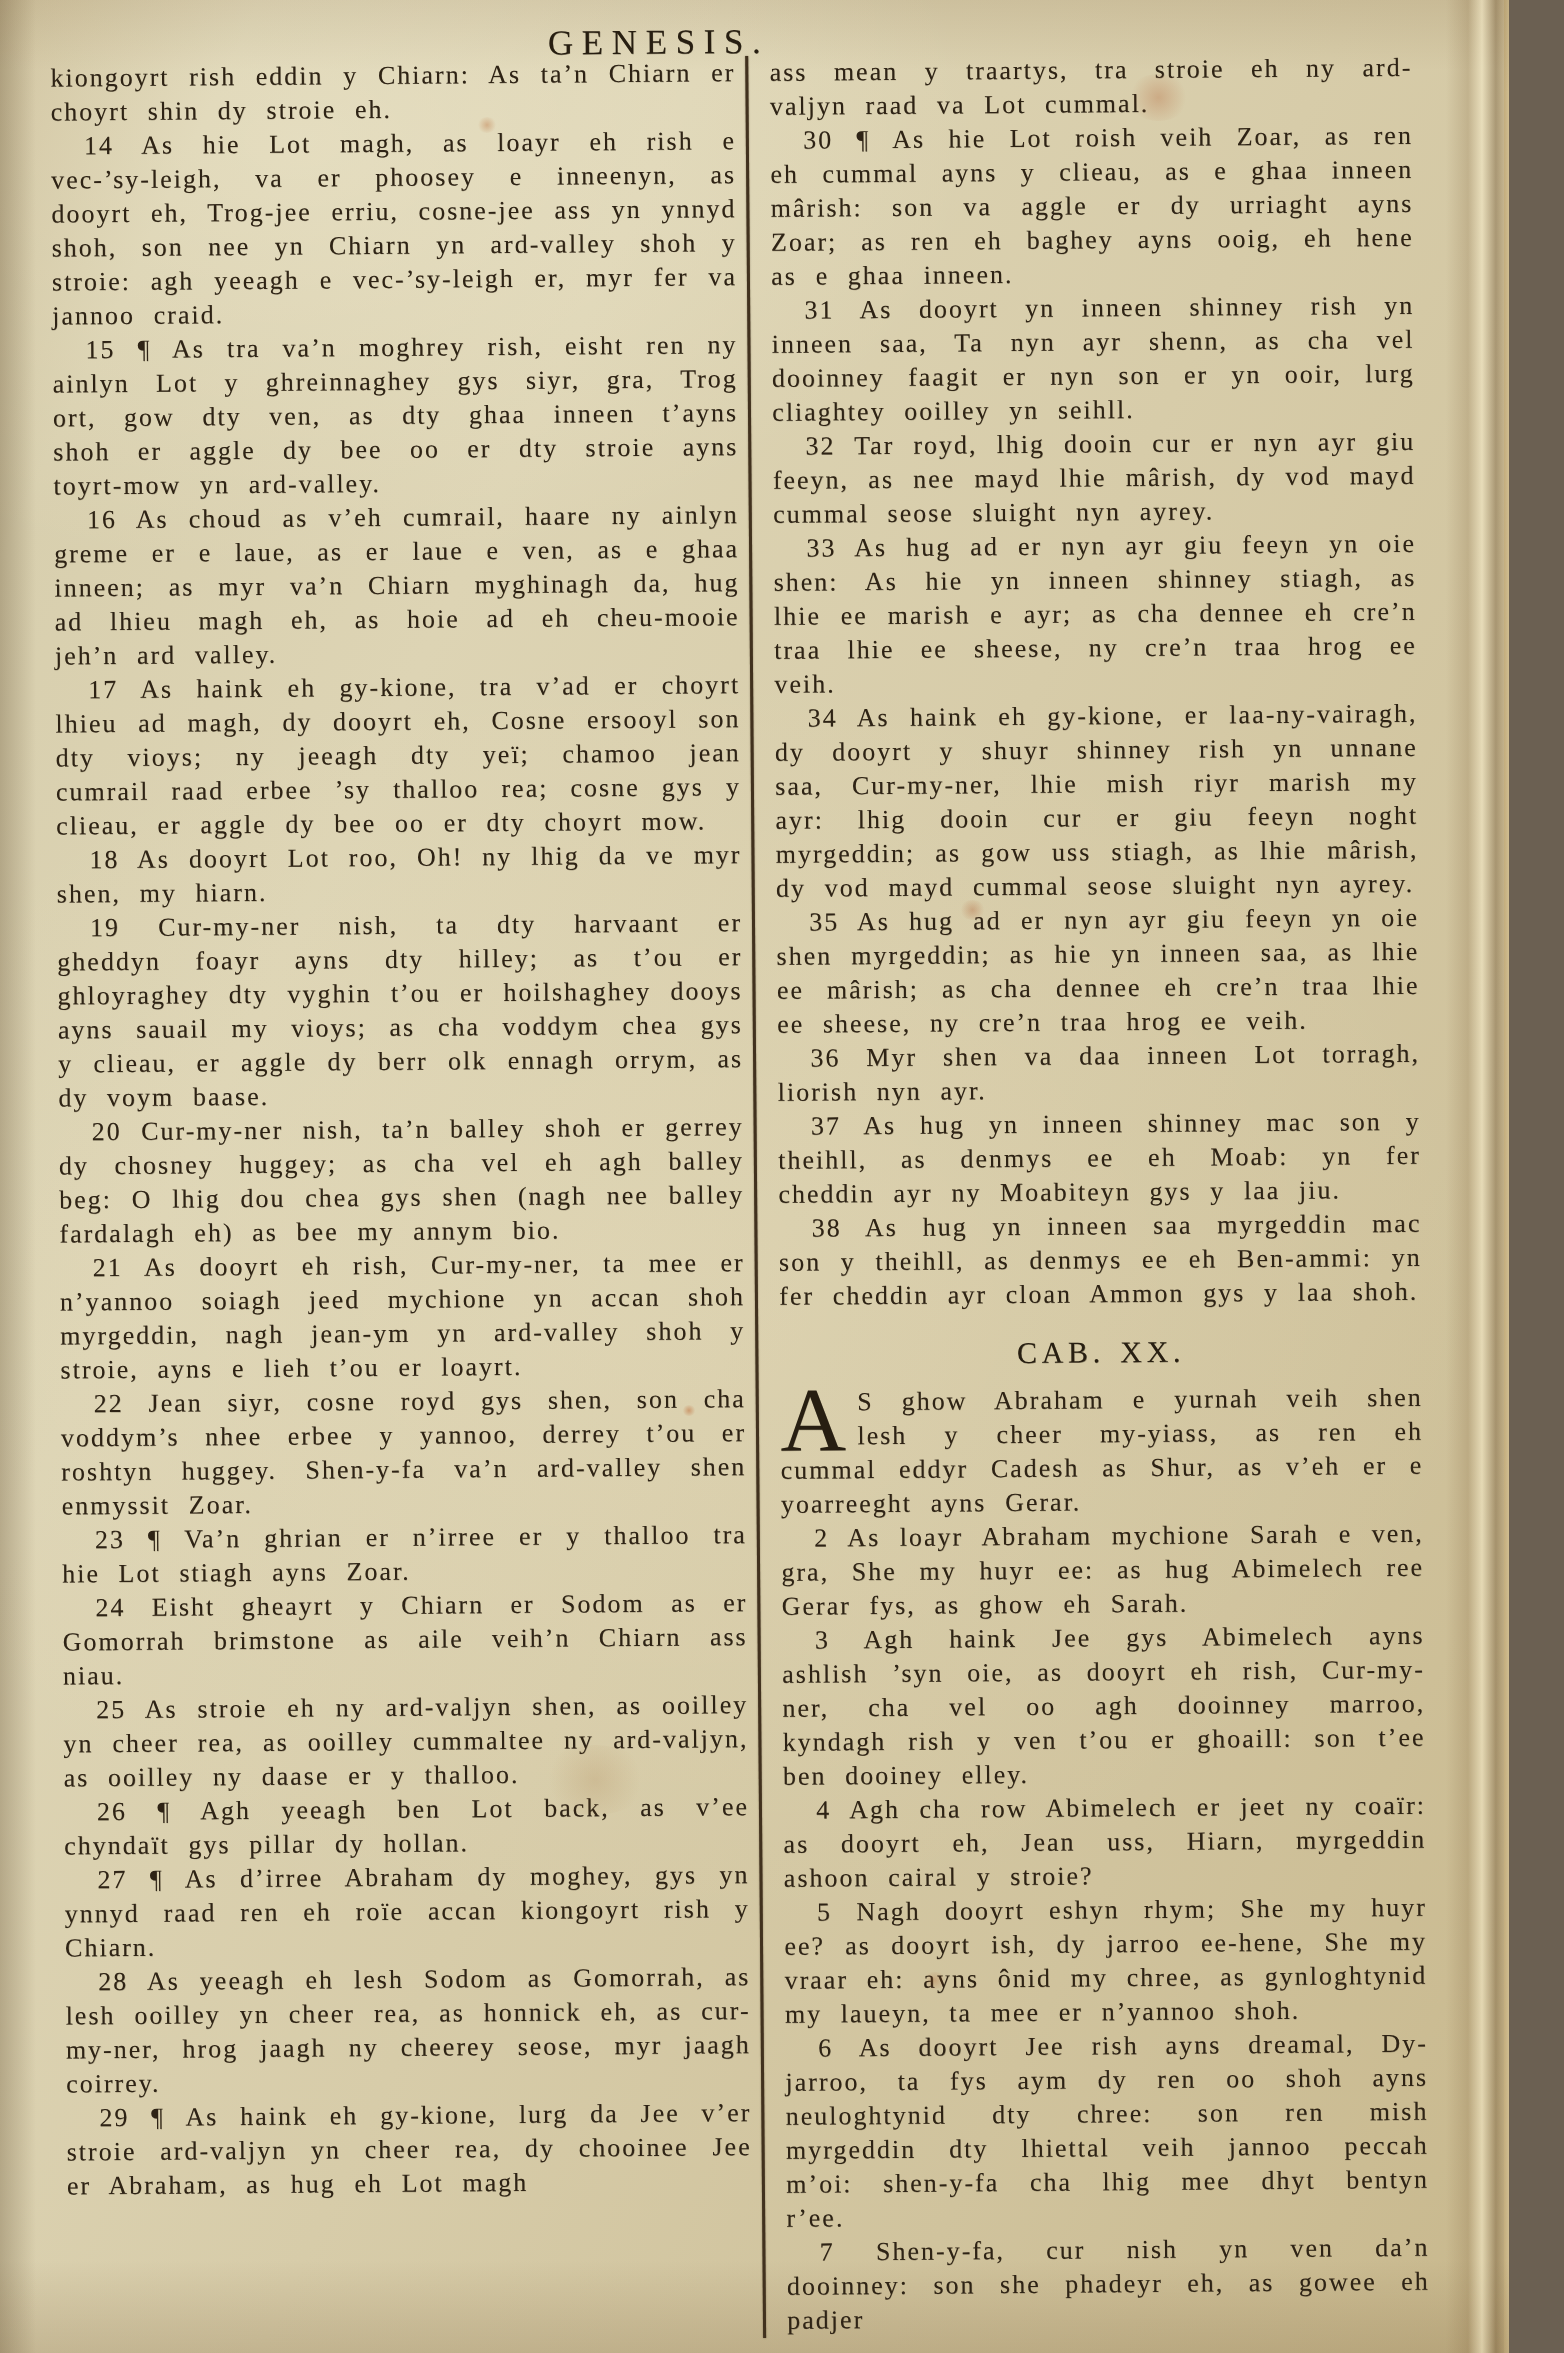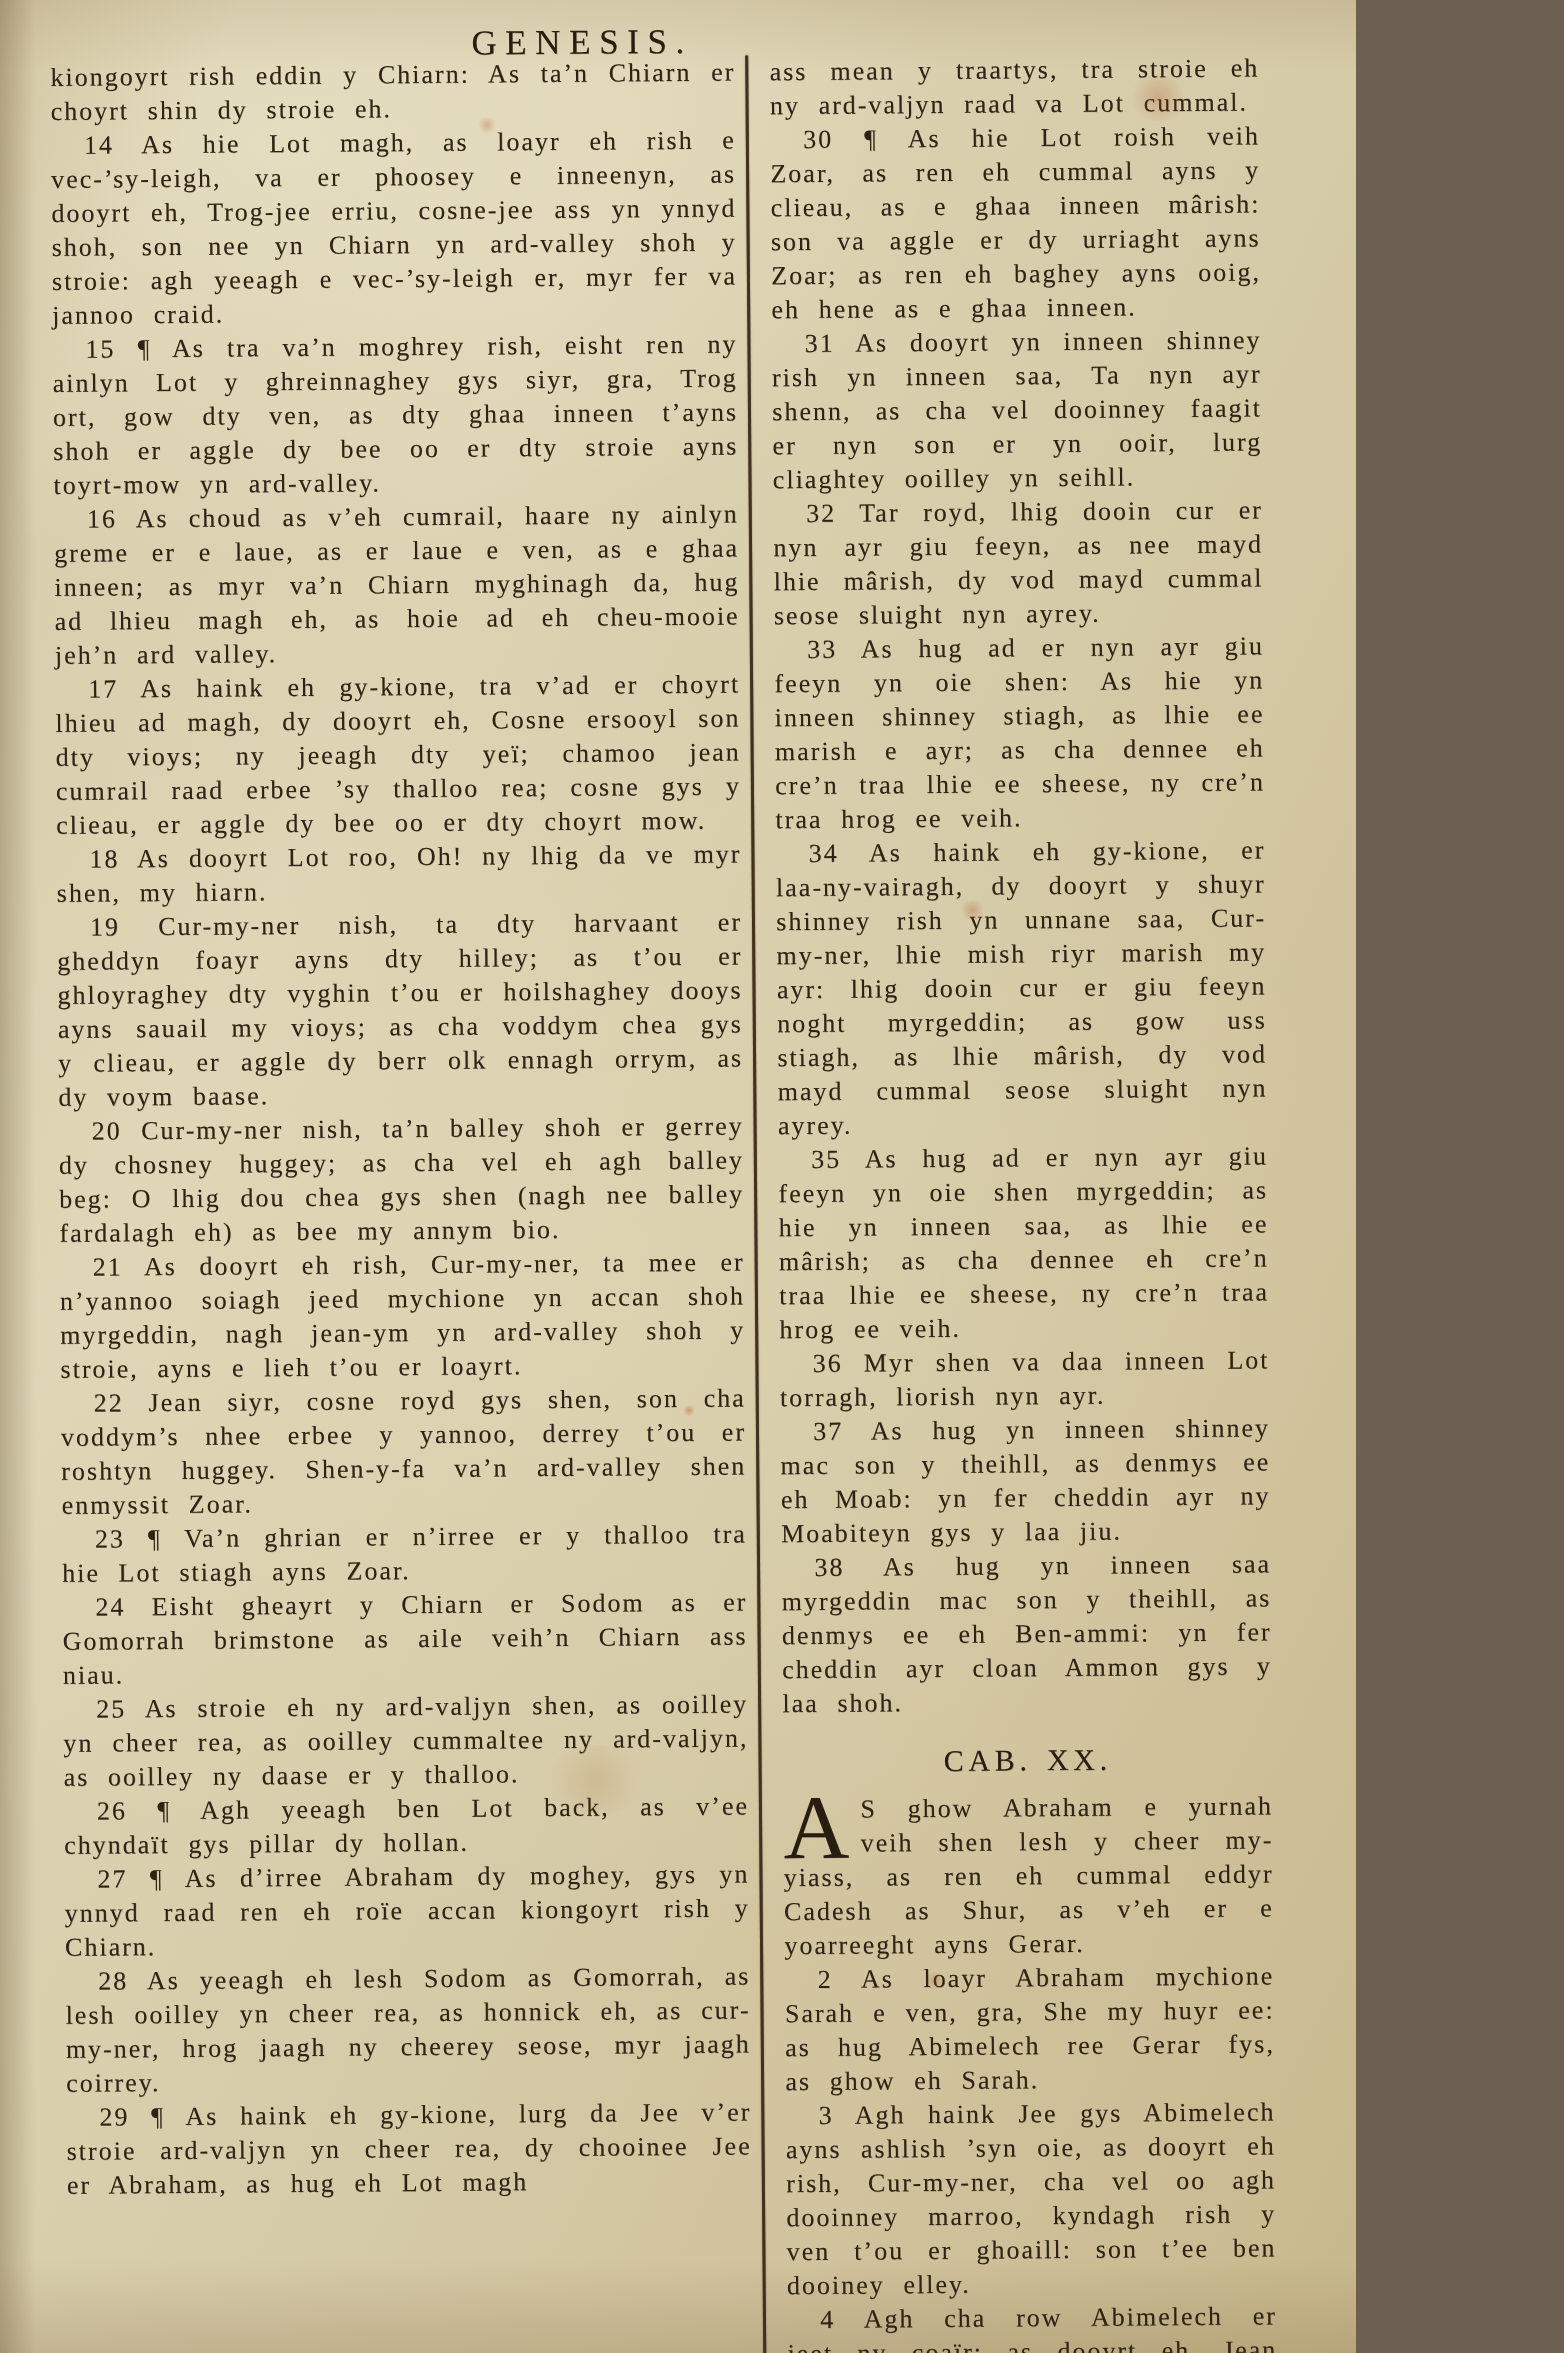--- a/index.html
+++ b/index.html
@@ -1,18 +1,18 @@
 <!DOCTYPE html>
 <html style="font-size:12.5px"><head>
 <meta charset="utf-8">
 <style>
   html,body{margin:0;padding:0;background:#6b6052;}
   .page{
     position:relative;
-    width:1356px;height:2354px;
+    width:1509px;height:2354px;
     overflow:hidden;
     font-family:"Liberation Serif","DejaVu Serif",serif;
     background:
       radial-gradient(1095px 704px at 20% 6%, rgba(255,250,228,.30), transparent 62%),
       radial-gradient(1252px 939px at 42% 55%, rgba(255,248,222,.14), transparent 70%),
       linear-gradient(180deg, rgba(130,100,58,.16) 0%, rgba(130,100,58,0) 3%, rgba(130,100,58,0) 96%, rgba(120,92,52,.22) 100%),
       linear-gradient(115deg,#c9bb95 0%,#d8cfae 10%,#ddd4b4 28%,#d7cca9 52%,#d0c39d 76%,#c8b88d 100%);
   }
   
   .left-edge-shade{position:absolute;left:0;top:0;bottom:0;width:36px;pointer-events:none;

